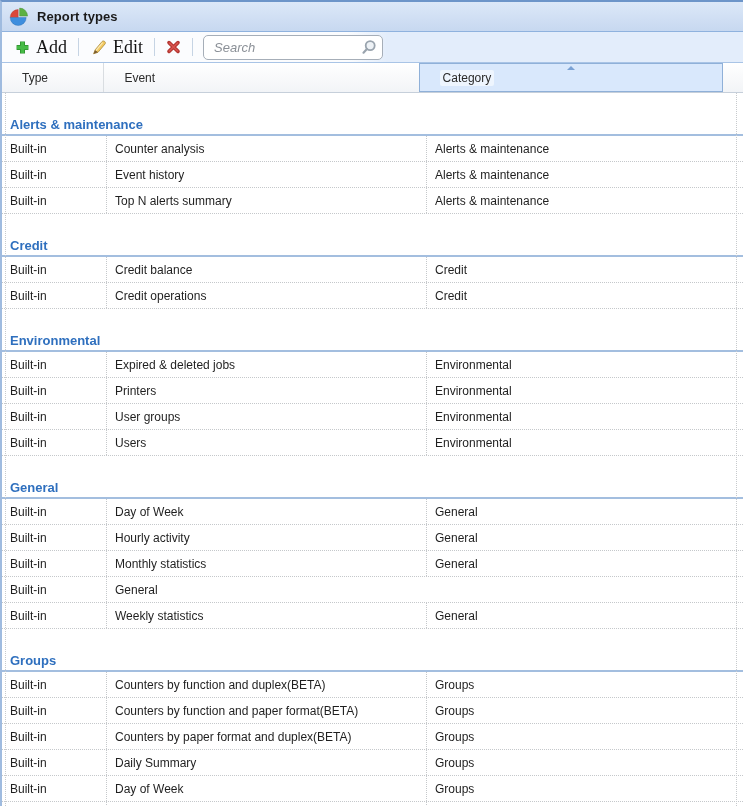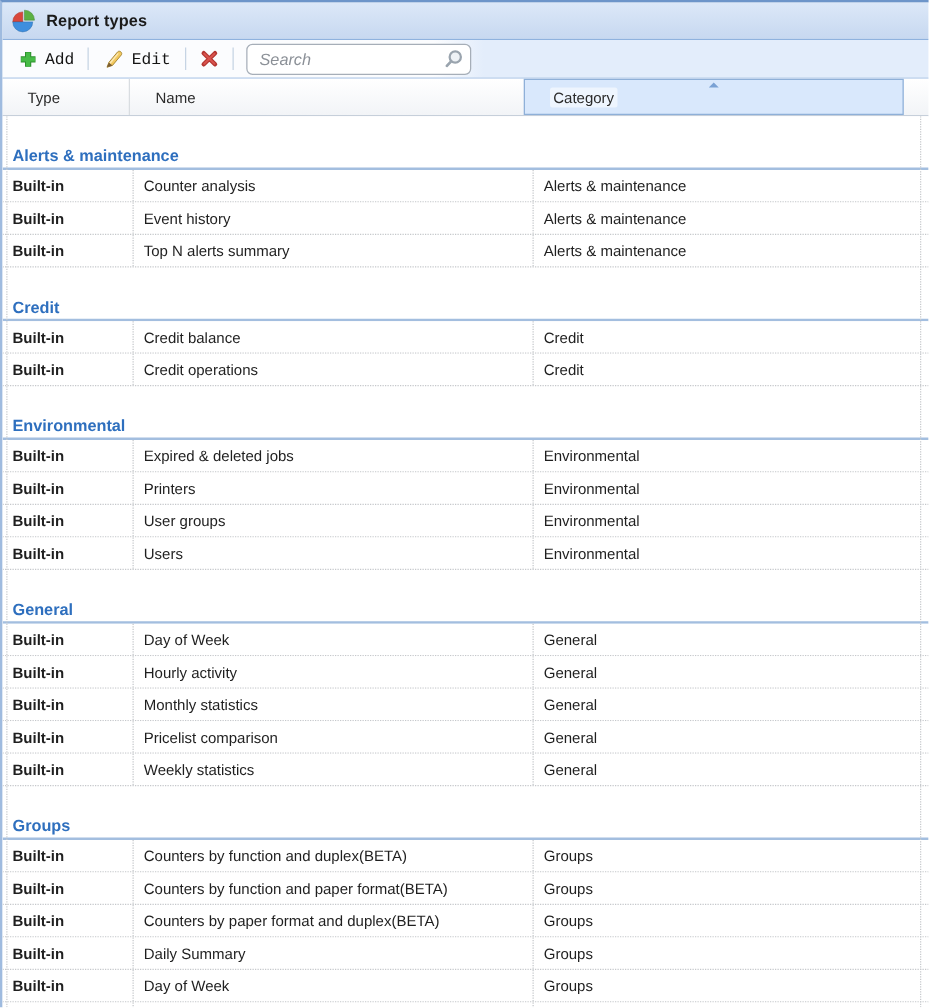--- a/index.html
+++ b/index.html
@@ -8,21 +8,21 @@
     border-top:2px solid #6d95c9;border-left:2px solid #9fbbdf;background:#fff;overflow:hidden;}
   
   .titlebar{height:29px;background:linear-gradient(#dce8f8,#c7d8f0);
     border-bottom:1px solid #8fb2de;display:flex;align-items:center;padding-left:7px;}
   .app-icon{width:20px;height:20px;display:inline-flex;}
   .win-title{font-weight:bold;font-size:13px;color:#1b1b1b;margin-left:8px;letter-spacing:.1px;}
   
   .toolbar{height:30px;border-bottom:1px solid #a9c4e6;display:flex;align-items:center;padding-left:6px;
     background:linear-gradient(to right,#fbfcfe 0,#fbfcfe 345px,#e3edfb 385px,#e3edfb 100%);}
   .tb-btn{display:flex;align-items:center;gap:6px;background:none;border:none;
-    font-family:Liberation Mono, monospace;font-size:13px;color:#141414;padding:3px 7px;cursor:default;}
+    font-family:Liberation Serif, serif;font-size:18px;color:#141414;padding:3px 7px;cursor:default;}
   .tb-btn svg{display:block;}
   .sep{width:1px;height:18px;background:#c6d4e4;margin:0 4px;flex:0 0 1px;}
   .searchbox{margin-left:6px;width:180px;height:25px;background:#fff;border:1px solid #a6aeb8;
     border-radius:5px;display:flex;align-items:center;box-sizing:border-box;padding:0 5px 0 8px;}
   .searchbox input{flex:1;min-width:0;border:none;outline:none;background:transparent;
     font-family:Liberation Sans, sans-serif;font-size:13px;font-style:italic;color:#444;}
   .searchbox input::placeholder{color:#8b9097;font-style:italic;}
   .search-ico{display:inline-flex;flex:0 0 auto;}
   
   .header-row{height:30px;box-sizing:border-box;display:flex;position:relative;
@@ -40,21 +40,21 @@
   .table-body{position:relative;height:713px;overflow:hidden;background:#fff;}
   .edge{position:absolute;top:0;bottom:0;width:0;border-left:1px dotted #c7cacd;z-index:3;}
   .edge.l{left:3px;}
   .edge.r{left:734px;}
   .group-gap{height:22px;}
   .group-title{height:19px;border-bottom:2px solid #a3bedf;padding:0 0 0 8px;
     font-size:13px;font-weight:bold;color:#2e6fbe;display:flex;align-items:center;}
   .row{display:flex;height:26px;box-sizing:border-box;border-bottom:1px dotted #c5c8cb;background:#fff;}
   .cell{box-sizing:border-box;display:flex;align-items:center;padding-left:8px;
     font-size:12px;color:#1f1f1f;white-space:nowrap;overflow:hidden;}
-  .c-type{width:104px;font-weight:bold;}
+  .c-type{width:104px;}
   .c-name{width:320px;border-left:1px dotted #c5c8cb;}
   .c-category{width:310px;border-left:1px dotted #c5c8cb;}
 </style>
 </head>
 <body>
 
 <div class="window">
 
   <div class="titlebar">
     <span class="app-icon">
@@ -107,21 +107,21 @@
         </svg>
       </span>
     </div>
   </div>
 
   <div class="header-row">
     <div class="hcell h-type">
       <span>Type</span>
     </div>
     <div class="hcell h-name">
-      <span>Name</span>
+      <span>Event</span>
     </div>
     <div class="hcell h-category">
       <span class="sort-arrow"></span>
       <span class="hlabel">Category</span>
     </div>
     <div class="hcell h-rest"></div>
   </div>
 
   <div class="table-body">
     <div class="edge l"></div>
@@ -204,21 +204,20 @@
           <div class="cell c-name">Hourly activity</div>
           <div class="cell c-category">General</div>
         </div>
         <div class="row">
           <div class="cell c-type">Built-in</div>
           <div class="cell c-name">Monthly statistics</div>
           <div class="cell c-category">General</div>
         </div>
         <div class="row">
           <div class="cell c-type">Built-in</div>
-          <div class="cell c-name">Pricelist comparison</div>
           <div class="cell c-category">General</div>
         </div>
         <div class="row">
           <div class="cell c-type">Built-in</div>
           <div class="cell c-name">Weekly statistics</div>
           <div class="cell c-category">General</div>
         </div>
       </div>
       <div>
         <div class="group-gap"></div>

